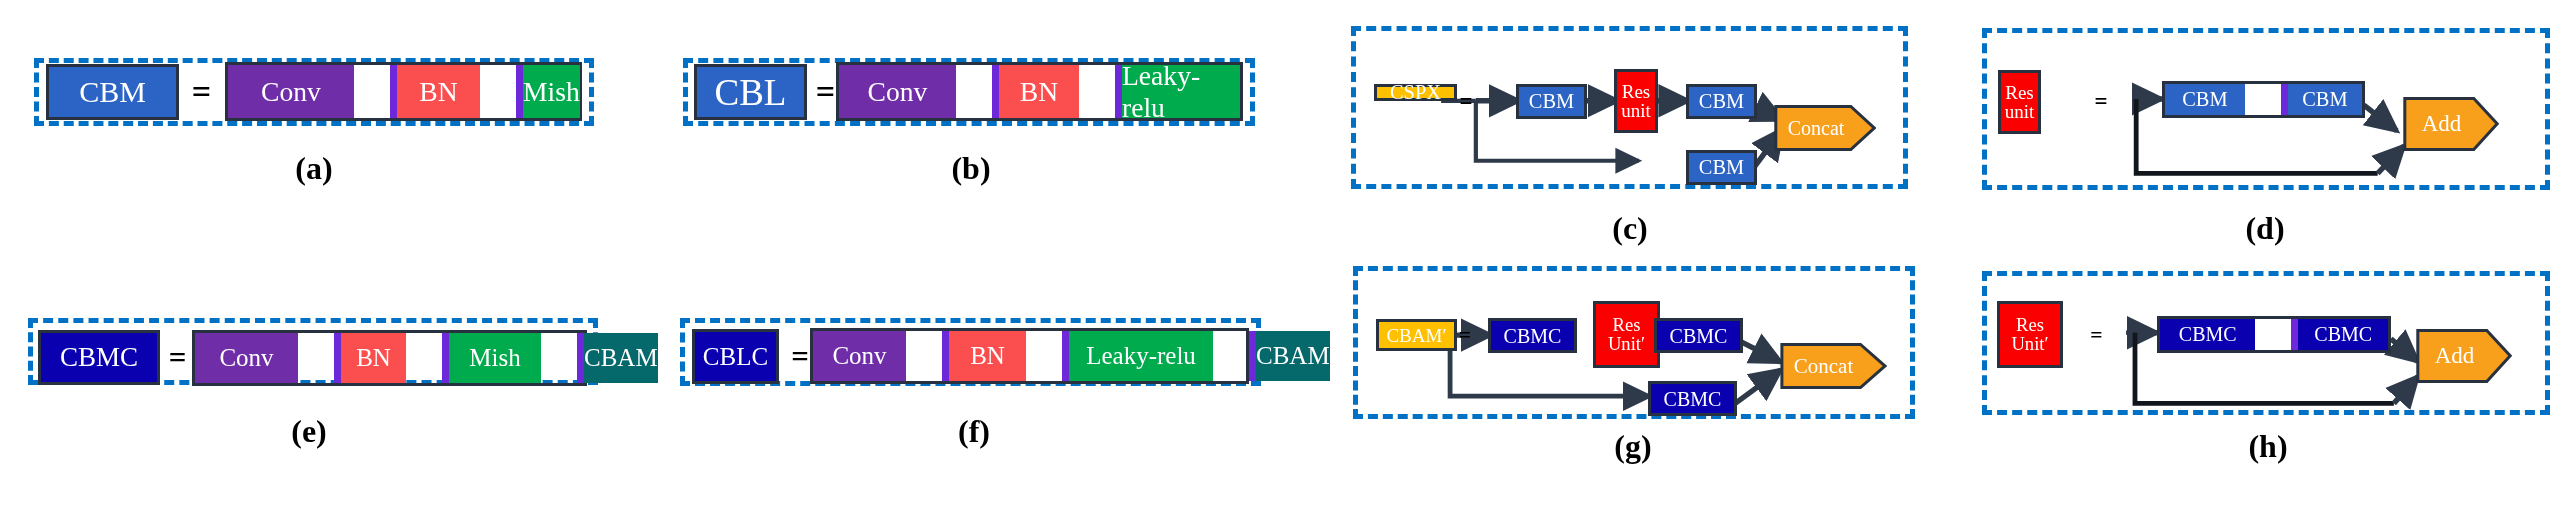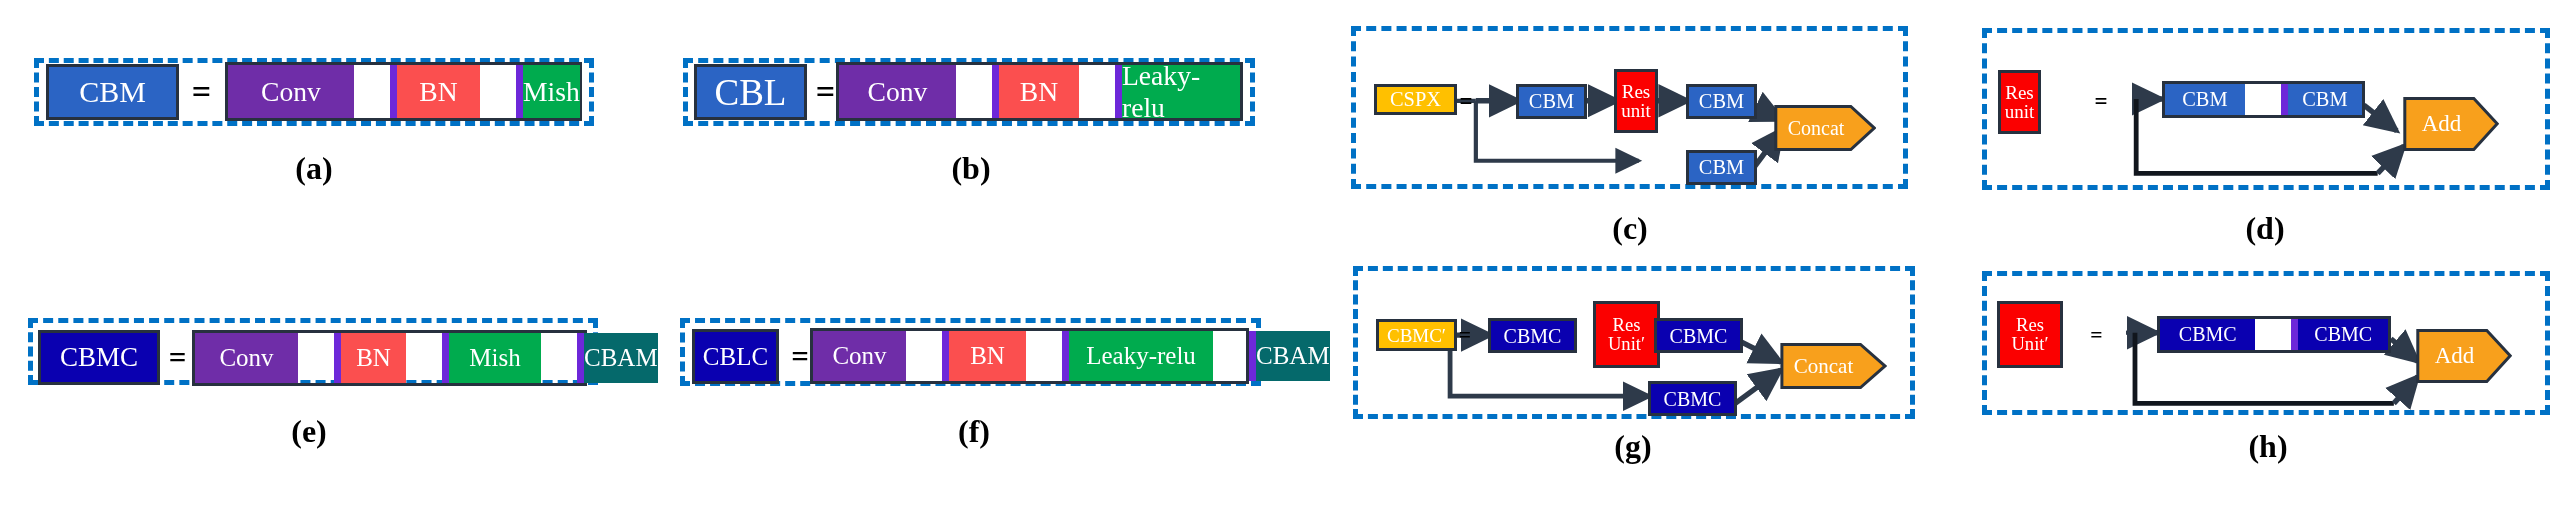--- a/index.html
+++ b/index.html
@@ -108,21 +108,21 @@
 
       <path d="M2645,168 L2700,168" stroke="#2e3a4a" stroke-width="9" fill="none" marker-end="url(#ahC)"></path>
 
       <path d="M2763,168 L2818,168" stroke="#2e3a4a" stroke-width="9" fill="none" marker-end="url(#ahC)"></path>
 
       <path d="M2925,176 L2975,200" stroke="#2e3a4a" stroke-width="9" fill="none" marker-end="url(#ahC)"></path>
 
       <path d="M2925,282 L2975,215" stroke="#2e3a4a" stroke-width="9" fill="none" marker-end="url(#ahC)"></path>
     </svg>
 
-    <div class="blk" style="left:1374px;top:84px;width:83px;height:31px;background:#ffc000;font-size:20.4px;">
+    <div class="blk" style="left:1374px;top:84px;width:83px;height:17px;background:#ffc000;font-size:20.4px;">
       <span>CSPX</span>
     </div>
 
     <div class="eq" style="left:1454px;top:84px;width:24px;height:35px;font-size:23px;">
       <span>=</span>
     </div>
 
     <div class="blk" style="left:1516px;top:84px;width:71px;height:35px;background:#2b64c4;font-size:20.4px;">
       <span>CBM</span>
     </div>
@@ -277,21 +277,21 @@
       <path d="M2400,559 L2420,559" stroke="#2e3a4a" stroke-width="7" fill="none"></path>
       <path d="M2420,559 L2488,559" stroke="#2e3a4a" stroke-width="9" fill="none" marker-end="url(#ahG)"></path>
       <path d="M2420,559 L2420,661 L2753,661" stroke="#2e3a4a" stroke-width="8" fill="none" marker-end="url(#ahG)"></path>
       <path d="M2598,559 L2623,559" stroke="#2e3a4a" stroke-width="9" fill="none" marker-end="url(#ahG)"></path>
       <path d="M2738,559 L2760,559" stroke="#2e3a4a" stroke-width="9" fill="none" marker-end="url(#ahG)"></path>
       <path d="M2905,570 L2972,604" stroke="#2e3a4a" stroke-width="9" fill="none" marker-end="url(#ahG)"></path>
       <path d="M2893,675 L2972,617" stroke="#2e3a4a" stroke-width="9" fill="none" marker-end="url(#ahG)"></path>
     </svg>
 
     <div class="blk" style="left:1376px;top:319px;width:81px;height:32px;background:#ffc000;font-size:19px;">
-      <span>CBMC′</span>
+      <span>CBAM′</span>
     </div>
 
     <div class="eq" style="left:1454px;top:319px;width:21.6px;height:32px;font-size:21.6px;">
       <span>=</span>
     </div>
 
     <div class="blk" style="left:1488px;top:318px;width:89px;height:35px;background:#0a00b0;font-size:20px;">
       <span>CBMC</span>
     </div>
 

